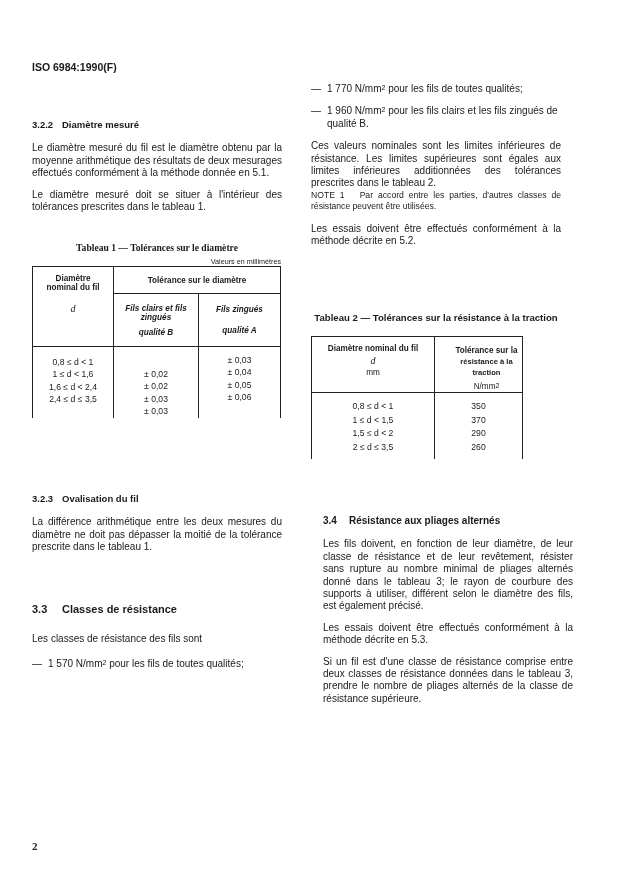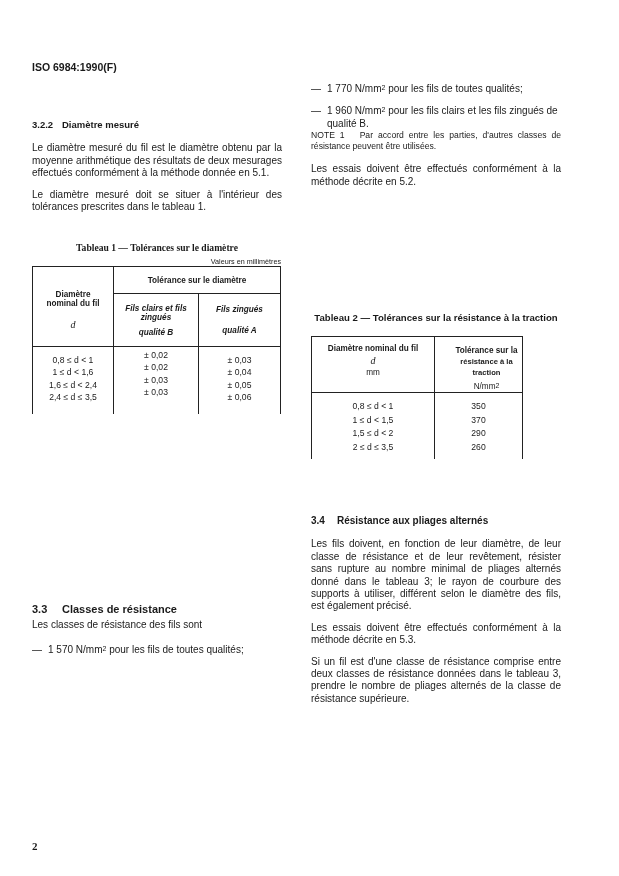--- a/index.html
+++ b/index.html
@@ -39,21 +39,21 @@
   <p style="margin-top:11px;">Le diamètre mesuré du fil est le diamètre obtenu par la moyenne arithmétique des résultats de deux mesurages effectués conformément à la méthode donnée en 5.1.</p>
   <p style="margin-top:9px;">Le diamètre mesuré doit se situer à l'intérieur des tolérances prescrites dans le tableau 1.</p>
 </div>
 
 <div class="abs cap" style="left:32px; top:242px; width:250px;font-family:Liberation Serif, serif;">Tableau 1 — Tolérances sur le diamètre</div>
 <div class="abs units" style="left:32px; top:257px; width:249px;">Valeurs en millimètres</div>
 
 <table class="abs" style="left:32px; top:266px; width:249px;">
   <tbody>
       <tr style="height:27px;">
-    <th rowspan="2" style="width:80px; vertical-align:top; padding-top:23px;">
+    <th rowspan="2" style="width:80px; vertical-align:top; padding-top:7px;">
       <div>Diamètre</div>
       <div>nominal du fil</div>
       <div class="it" style="margin-top:11px; font-weight:normal;">d</div>
     </th>
     <th colspan="2">Tolérance sur le diamètre</th>
   </tr>
   <tr style="height:53px;font-style:italic;">
     <th style="width:84px;">
       <div>Fils clairs et fils</div>
       <div>zingués</div>
@@ -65,59 +65,64 @@
     </th>
   </tr>
   <tr class="noinner">
     <td style="text-align:center; padding-top:7px; line-height:12.4px;">
       <div>0,8 ≤ d &lt; 1</div>
       <div>1 ≤ d &lt; 1,6</div>
       <div>1,6 ≤ d &lt; 2,4</div>
       <div>2,4 ≤ d ≤ 3,5</div>
       <div style="height:10px;"></div>
     </td>
-    <td style="text-align:center; padding-top:2px; line-height:12.4px; vertical-align:top;">
+    <td style="text-align:center; padding-top:21px; line-height:12.4px; vertical-align:top;">
       <div>± 0,02</div>
       <div>± 0,02</div>
       <div>± 0,03</div>
       <div>± 0,03</div>
     </td>
     <td style="text-align:center; padding-top:7px; line-height:12.4px; vertical-align:top;">
       <div>± 0,03</div>
       <div>± 0,04</div>
       <div>± 0,05</div>
       <div>± 0,06</div>
     </td>
   </tr>
 </tbody>
   </table>
 
 <div class="col" style="left:32px; top:461px;">
+  <div class="h3">
+    <span class="num">3.2.3</span><span>Ovalisation du fil</span>
+  </div>
+  <p style="margin-top:11px;">La différence arithmétique entre les deux mesures du diamètre ne doit pas dépasser la moitié de la tolérance prescrite dans le tableau 1.</p>
 </div>
 
 <div class="col" style="left:32px; top:603px;">
   <div class="h2">
     <span class="num">3.3</span><span>Classes de résistance</span>
   </div>
-  <p style="margin-top:4px;">Les classes de résistance des fils sont</p>
+  <p style="margin-top:18px;">Les classes de résistance des fils sont</p>
   <div class="dash" style="margin-top:12px;">
     <span class="d">—</span>
     <span class="t"><span>1 570 N/mm</span><sup>2</sup><span> pour les fils de toutes qualités;</span></span>
   </div>
 </div>
 
 <div class="col" style="left:311px; top:83px;">
   <div class="dash">
     <span class="d">—</span>
     <span class="t"><span>1 770 N/mm</span><sup>2</sup><span> pour les fils de toutes qualités;</span></span>
   </div>
   <div class="dash" style="margin-top:10px;">
     <span class="d">—</span>
     <span class="t"><span>1 960 N/mm</span><sup>2</sup><span> pour les fils clairs et les fils zingués de qualité B.</span></span>
   </div>
+  <p style="margin-top:10px;">Ces valeurs nominales sont les limites inférieures de résistance. Les limites supérieures sont égales aux limites inférieures additionnées des tolérances prescrites dans le tableau 2.</p>
   <p class="note" style=""><span>NOTE 1</span>&nbsp;&nbsp;&nbsp;<span>Par accord entre les parties, d'autres classes de résistance peuvent être utilisées.</span></p>
   <p style="margin-top:11px;">Les essais doivent être effectués conformément à la méthode décrite en 5.2.</p>
 </div>
 
 <div class="abs cap" style="left:311px; top:312px; width:250px; line-height:11px;">Tableau 2 — Tolérances sur la résistance à la traction</div>
 
 <table class="abs" style="left:311px; top:336px; width:212px;">
   <tbody>
       <tr style="height:54px;">
     <th style="width:122px; vertical-align:top; padding-top:6px; line-height:12px;">
@@ -142,21 +147,21 @@
     <td style="text-align:center; padding-top:7px; line-height:13.5px; vertical-align:top;">
       <div>350</div>
       <div>370</div>
       <div>290</div>
       <div>260</div>
     </td>
   </tr>
 </tbody>
   </table>
 
-<div class="col" style="left:311px; top:483px;">
+<div class="col" style="left:323px; top:483px;">
   <div class="h3" style="font-size:10px;">
     <span class="num2">3.4</span><span>Résistance aux pliages alternés</span>
   </div>
   <p style="margin-top:11px;">Les fils doivent, en fonction de leur diamètre, de leur classe de résistance et de leur revêtement, résister sans rupture au nombre minimal de pliages alternés donné dans le tableau 3; le rayon de courbure des supports à utiliser, différent selon le diamètre des fils, est également précisé.</p>
   <p style="margin-top:9px;">Les essais doivent être effectués conformément à la méthode décrite en 5.3.</p>
   <p style="margin-top:9px;">Si un fil est d'une classe de résistance comprise entre deux classes de résistance données dans le tableau 3, prendre le nombre de pliages alternés de la classe de résistance supérieure.</p>
 </div>
 
 <div class="abs pg">2</div>
 

